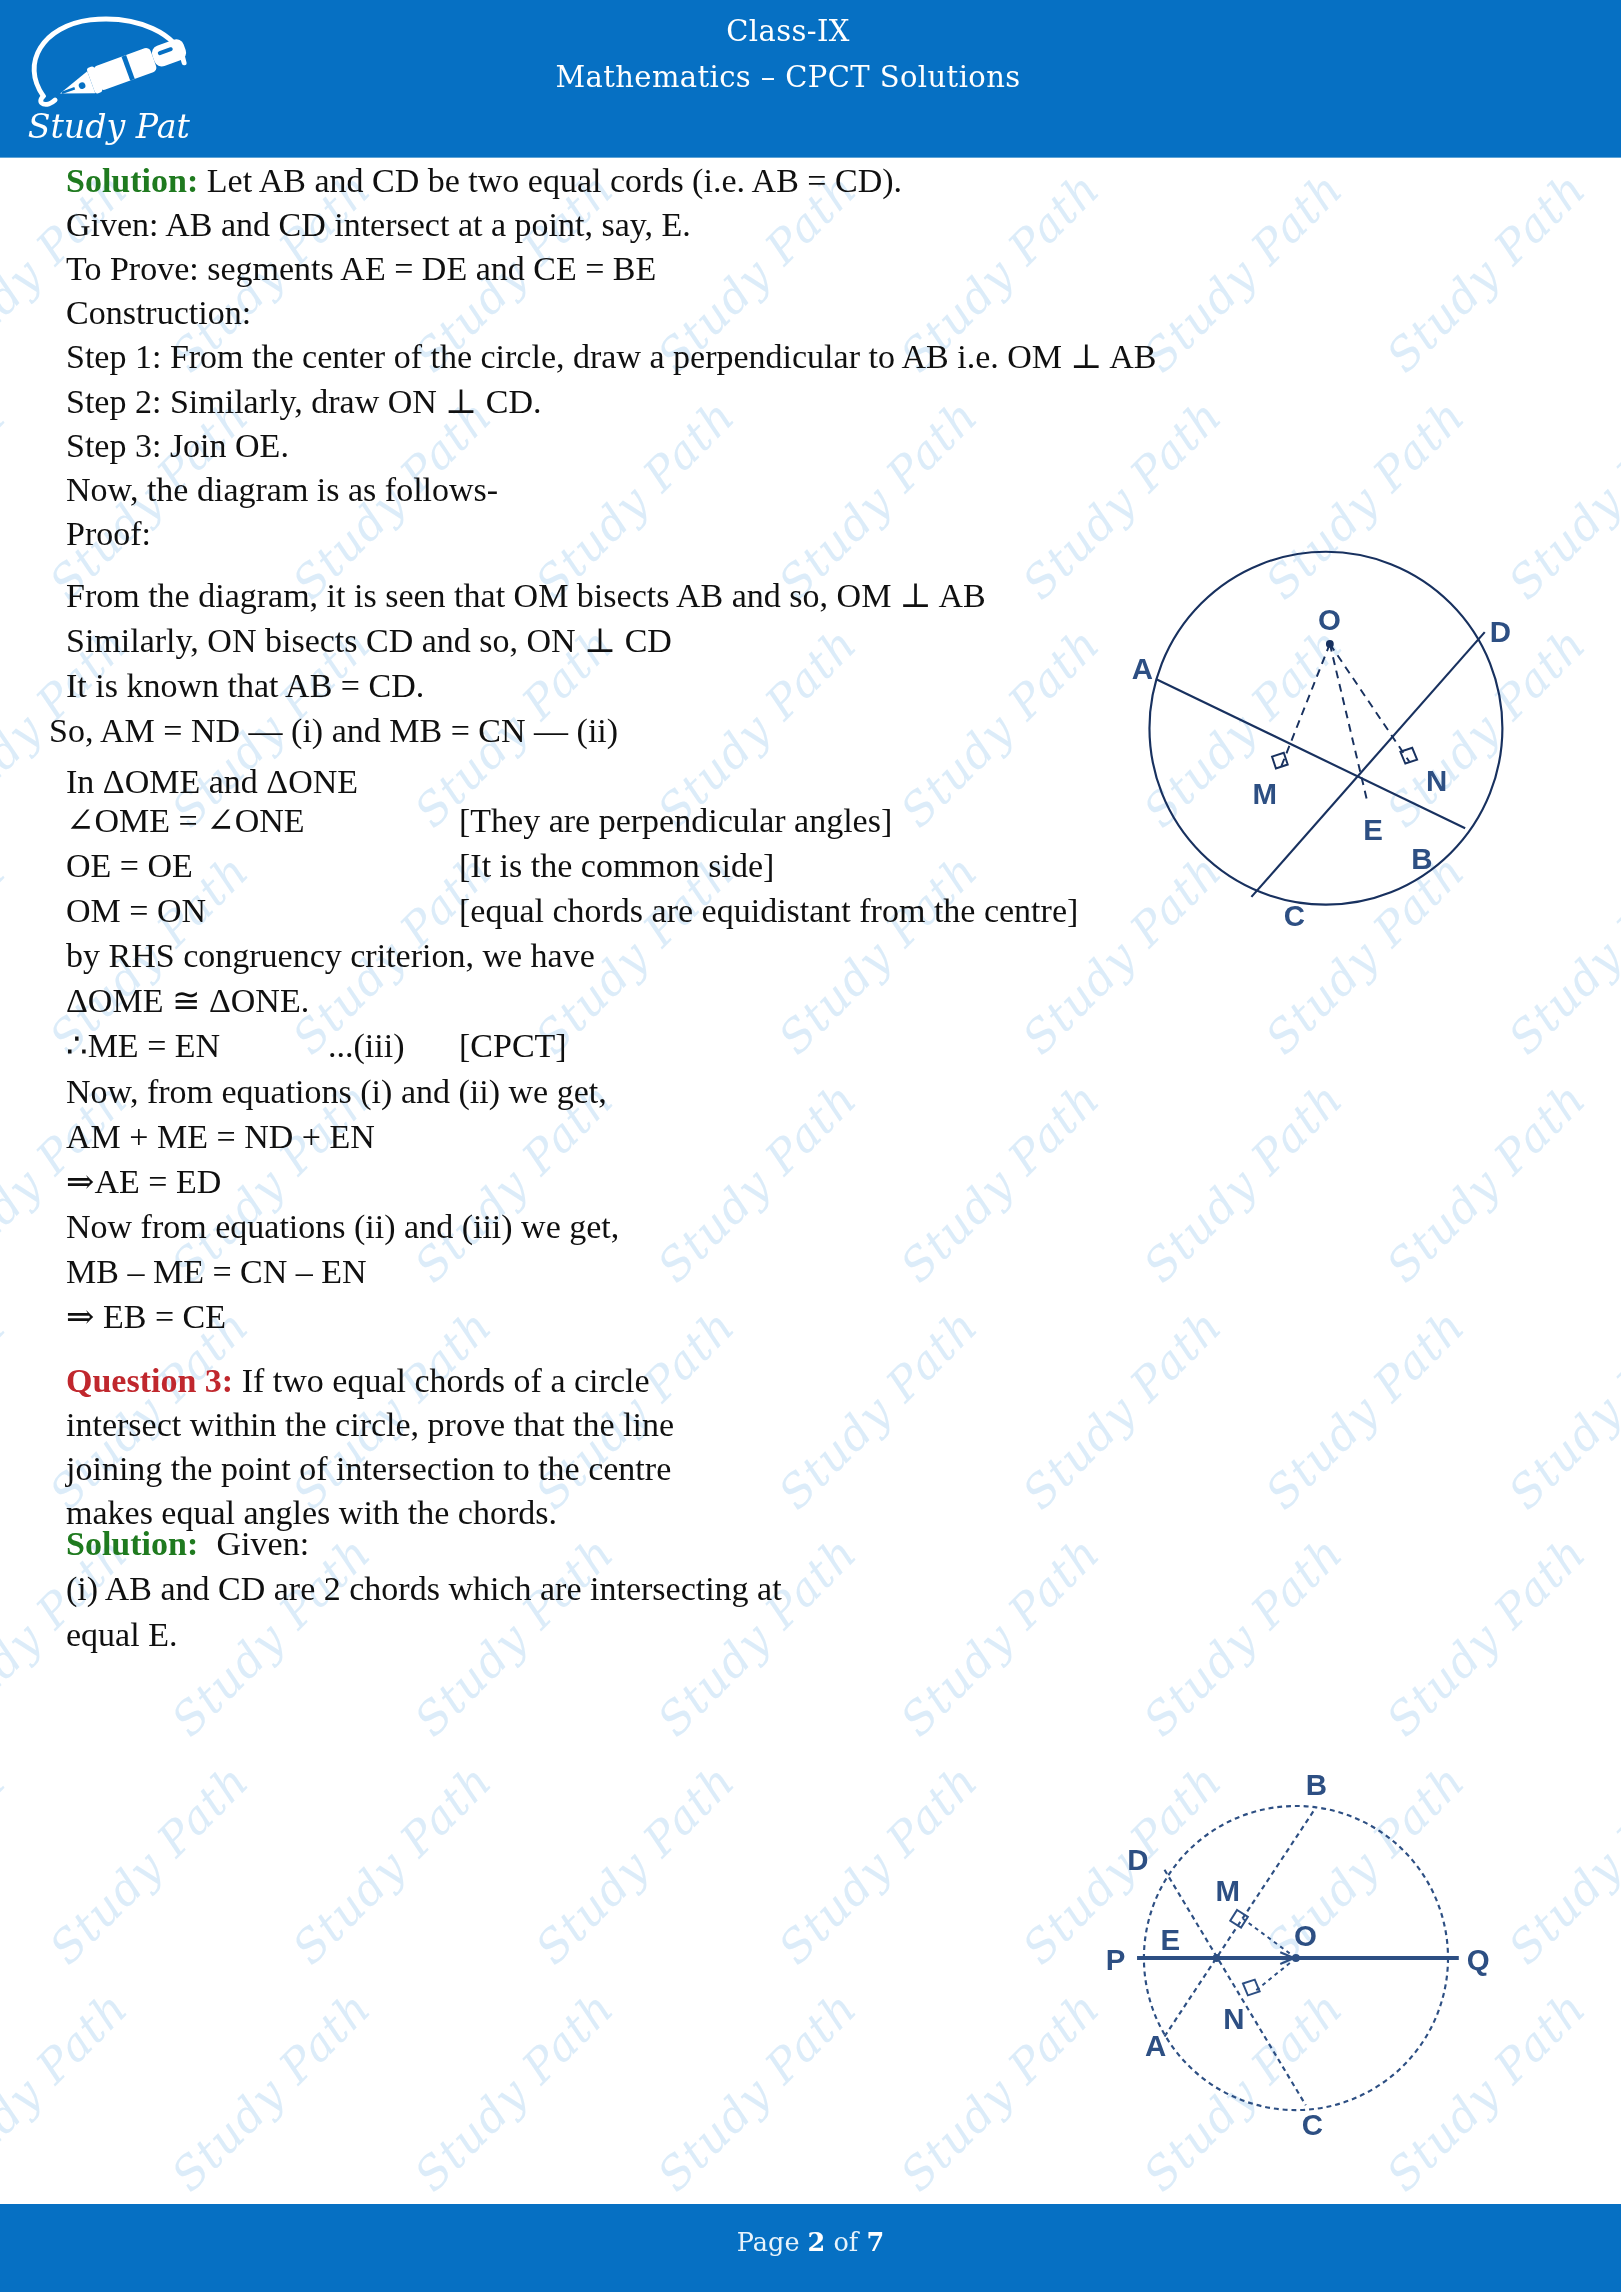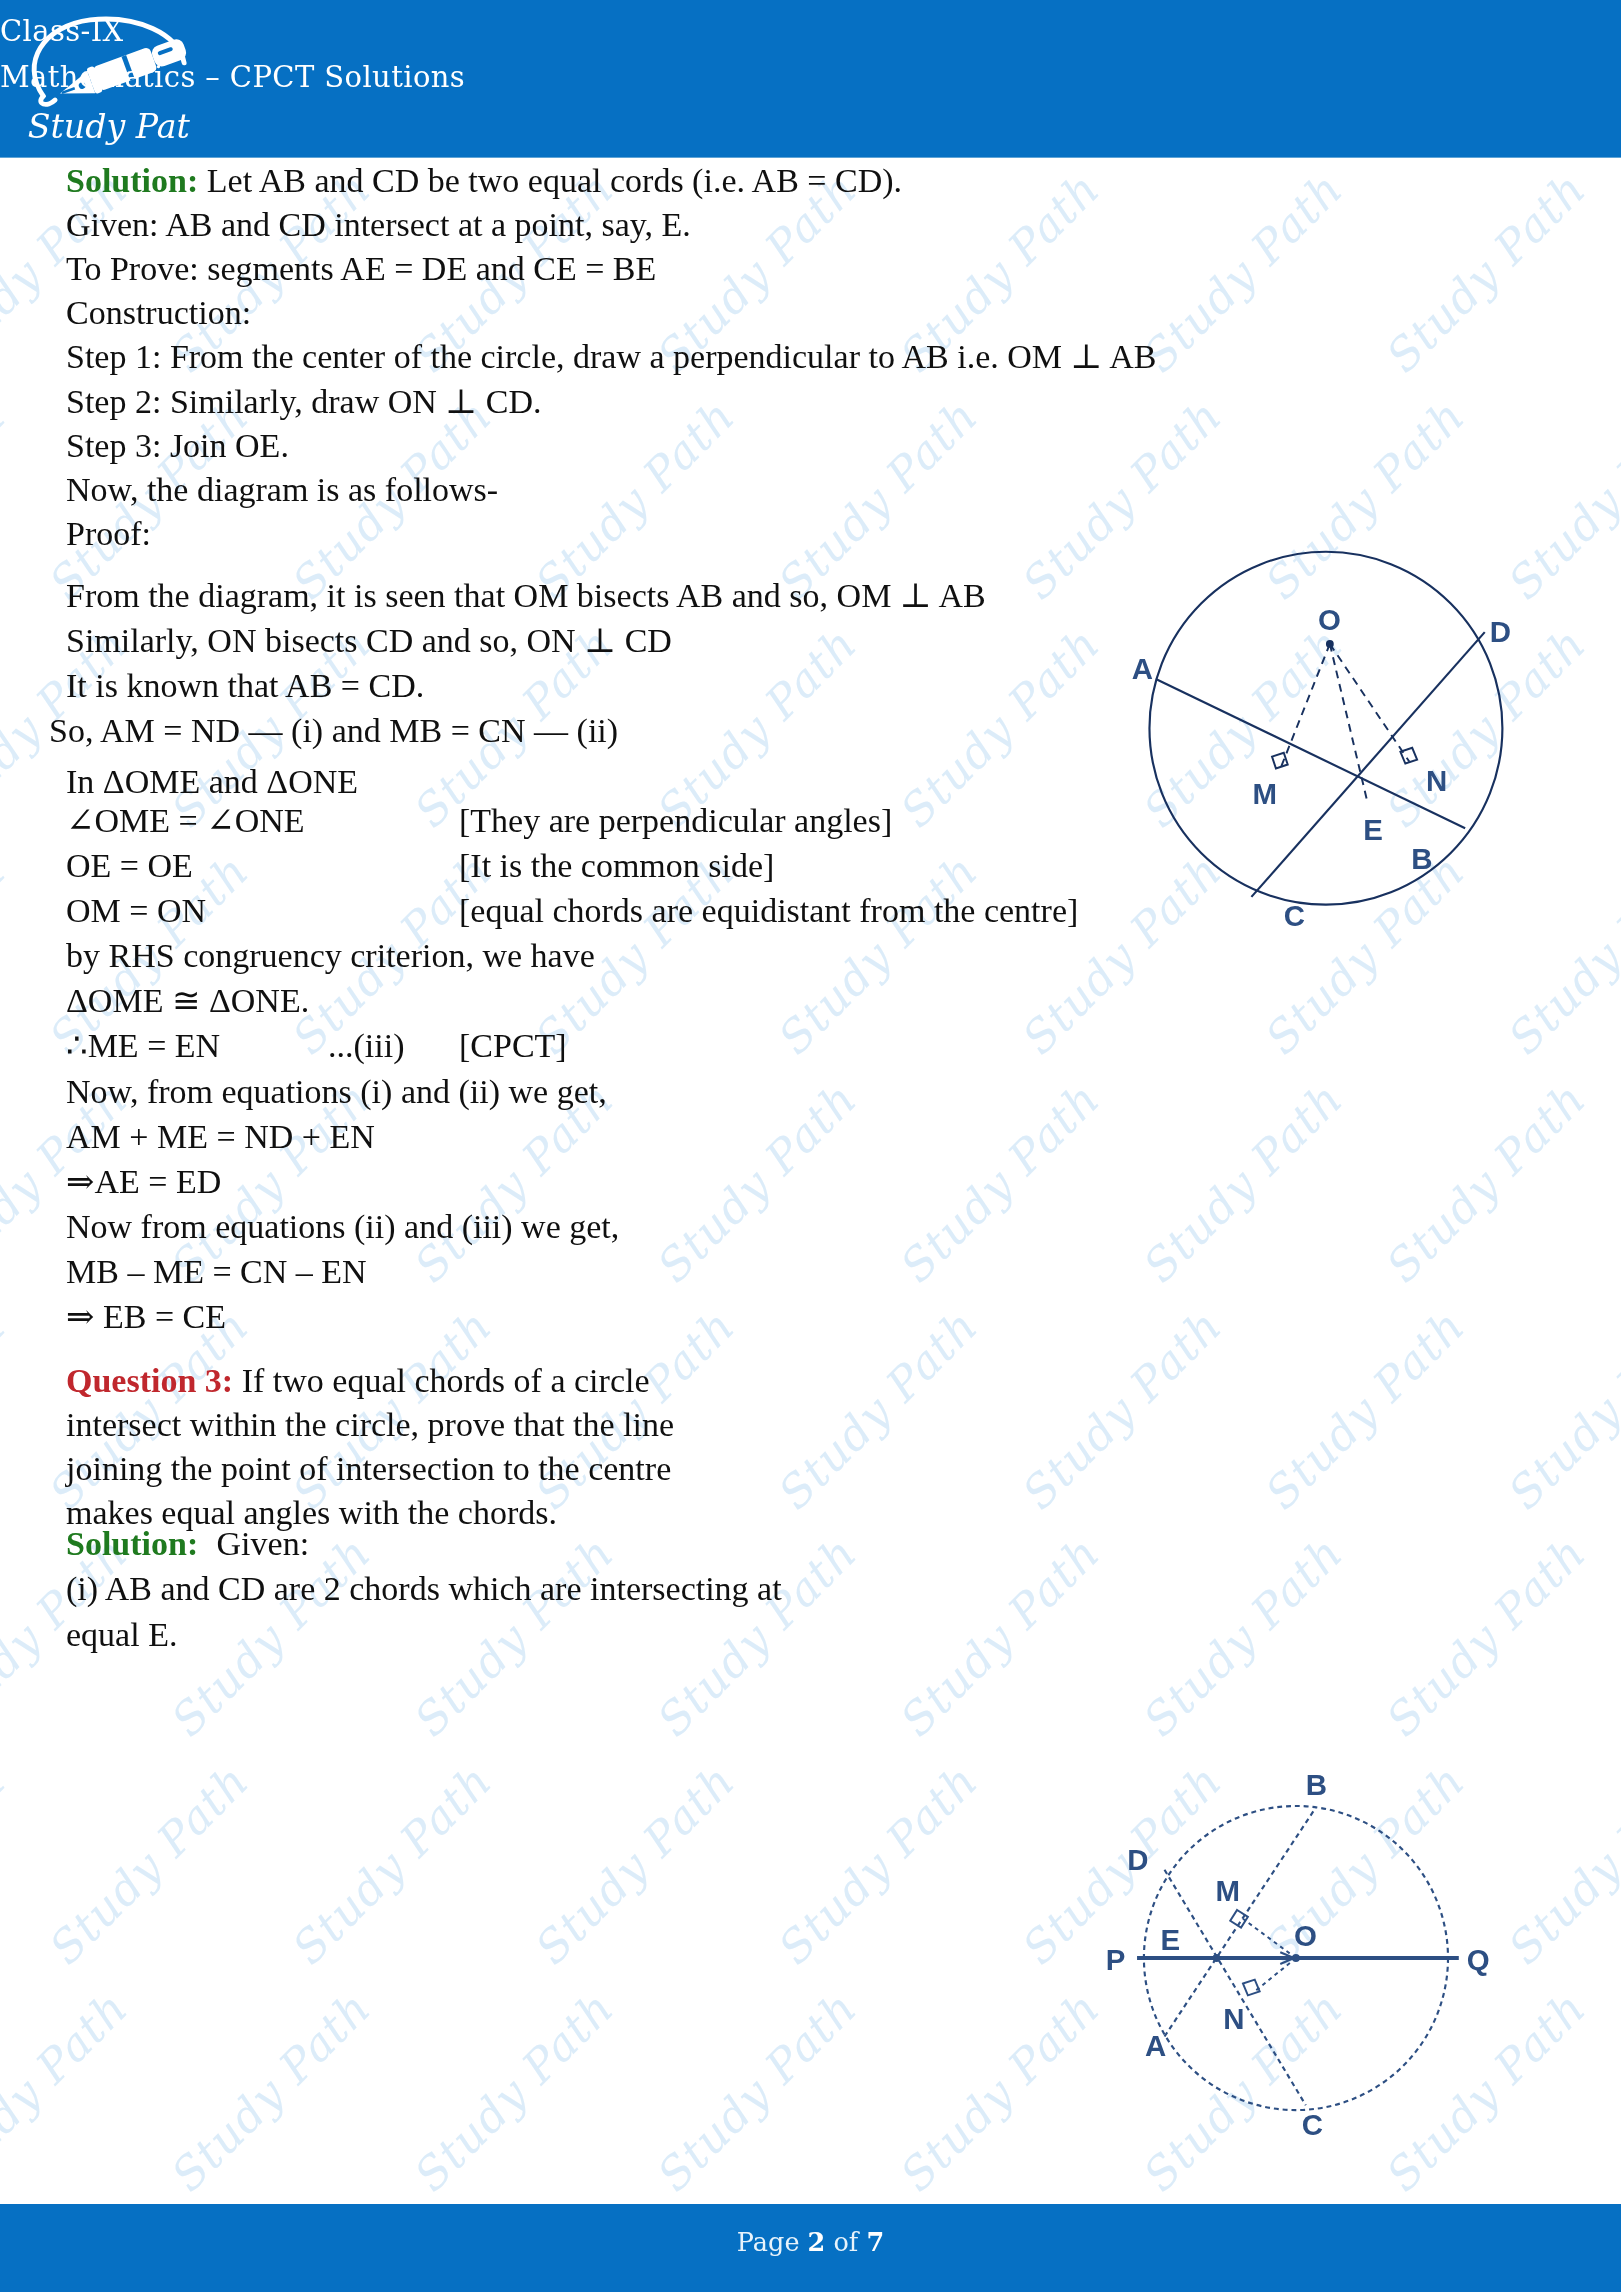--- a/index.html
+++ b/index.html
@@ -56,21 +56,21 @@
   }
   .logo {
     position: absolute;
     left: 13.7px; top: 5.9px;
     width: 176px; height: 147px;
   }
   .header-titles {
     position: absolute;
     left: 0; top: 7.8px;
     width: 1576px;
-    text-align: left;
+    text-align: center;
     color: #ffffff;
   }
   .header-titles div {
     font-family: "DejaVu Serif", serif;
     font-size: 29px;
     line-height: 46px;
     font-weight: 400;
     letter-spacing: 0.4px;
   }
 

